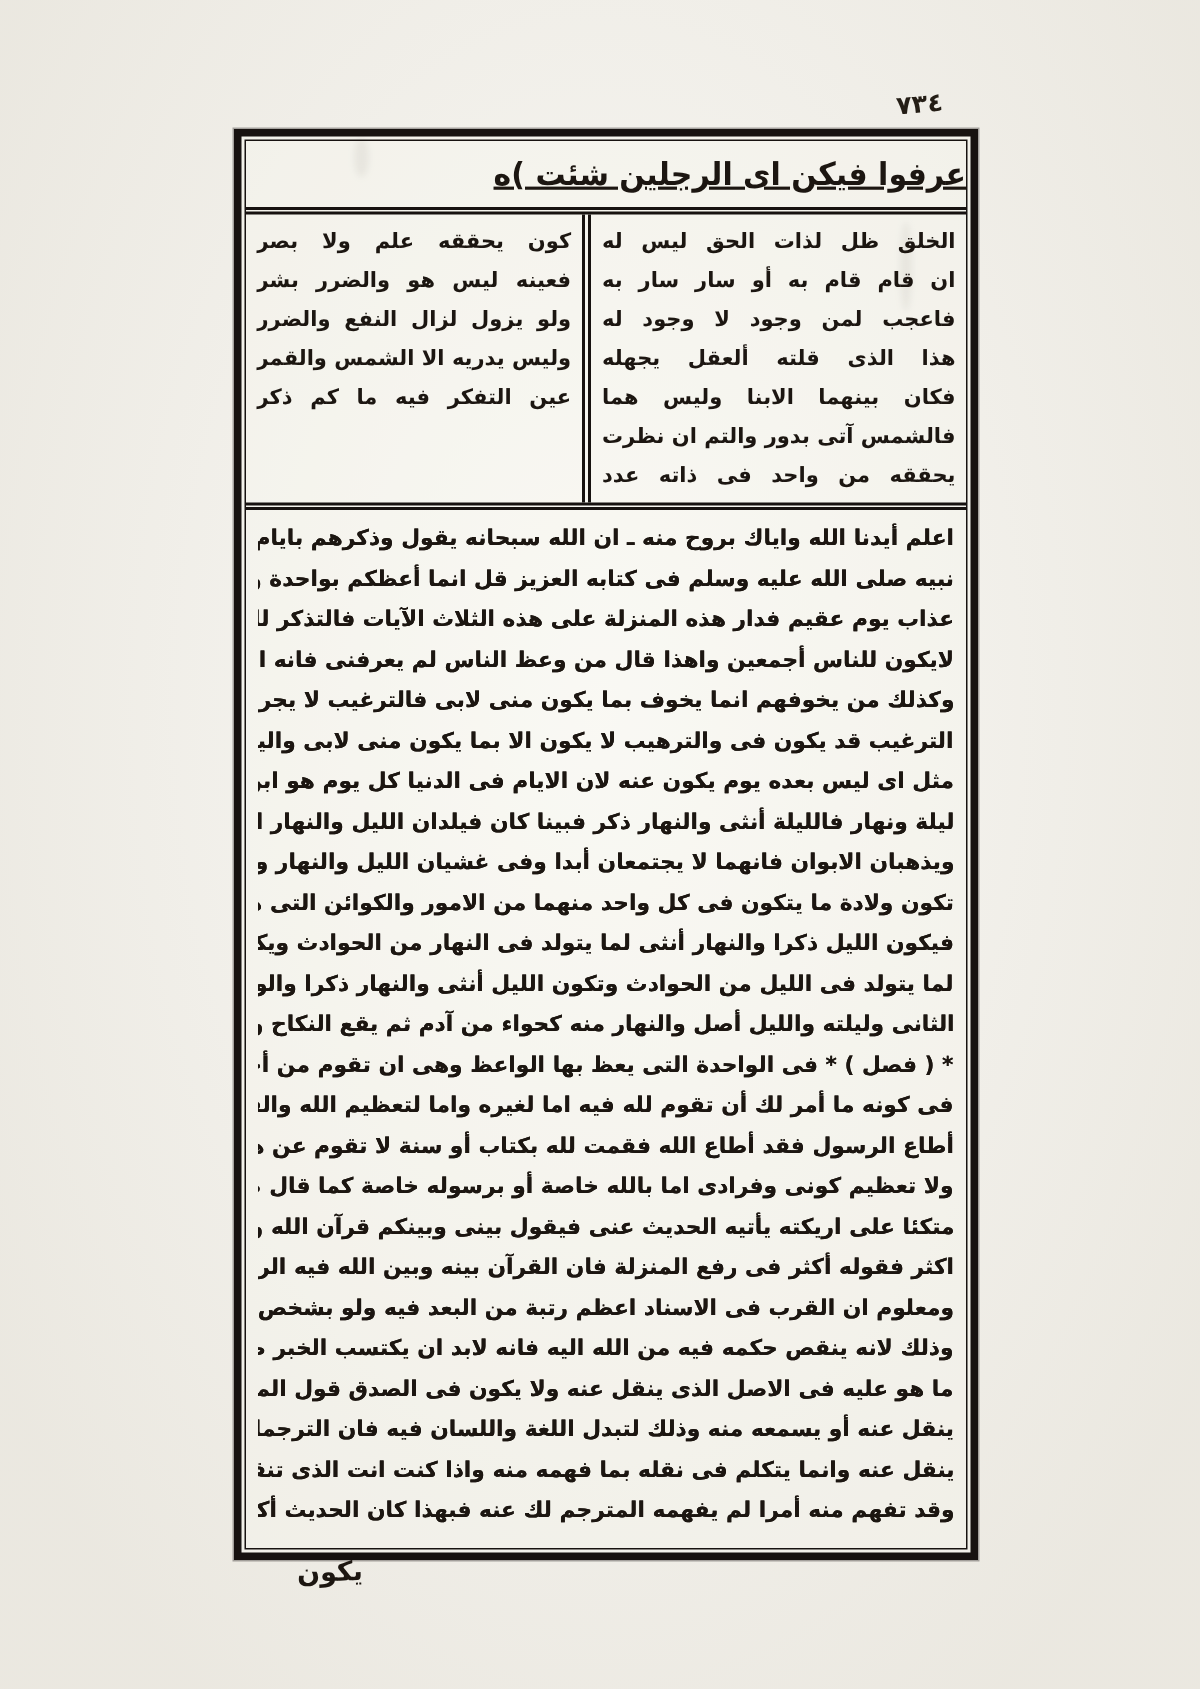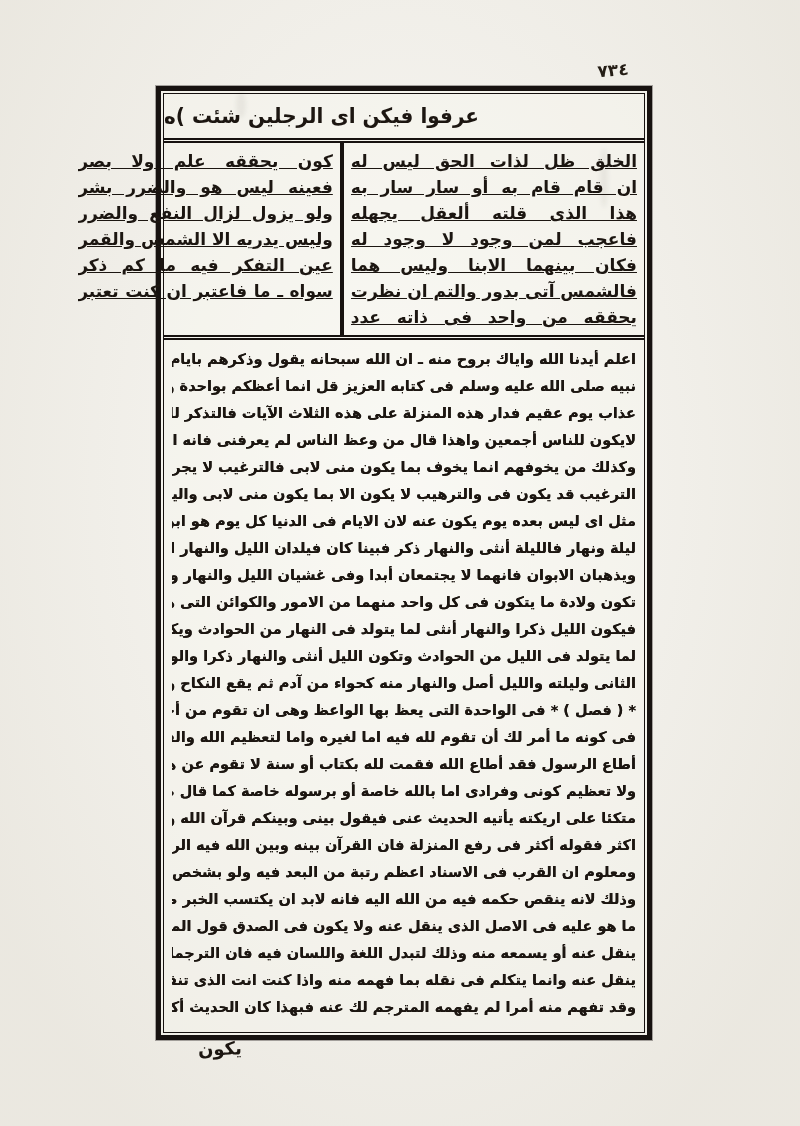--- a/index.html
+++ b/index.html
@@ -26,21 +26,21 @@
     box-shadow:0 0 0 1px rgba(23,18,16,.35);
     background:rgba(250,248,242,.35);
   }
   .frame-inner{
     position:absolute;inset:2px;
     border:1px solid #171210;
   }
   .header-box{
     position:absolute;top:0;left:0;right:0;height:44px;
     border-bottom:5px double #171210;
-    display:flex;align-items:center;justify-content:flex-start;
+    display:flex;align-items:center;justify-content:flex-end;text-decoration:underline;
   }
   .header-text{
     direction:rtl;font-size:20px;font-weight:bold;
     transform:scaleY(1.05);
     white-space:nowrap;
   }
   .poem-section{
     position:absolute;top:49px;left:0;right:0;height:192px;
     border-bottom:5px double #171210;
     display:flex;direction:rtl;
@@ -48,23 +48,23 @@
   .poem-col{
     flex:1 1 0;padding:5px 7px;direction:rtl;
   }
   .poem-divider{
     width:7px;align-self:stretch;
     border-right:2px solid #171210;
     border-left:2px solid #171210;
   }
   .poem-line{
     height:26px;line-height:26px;
-    font-size:17px;font-weight:bold;
+    font-size:14px;font-weight:bold;
     direction:rtl;text-align:justify;text-align-last:justify;
-    white-space:nowrap;overflow:hidden;text-decoration:underline;
+    white-space:nowrap;overflow:hidden;
   }
   .body-section{
     position:absolute;top:246px;left:0;right:0;bottom:0;
     padding:6px 8px 0 8px;
   }
   .body-line{
     height:27px;line-height:27px;
     font-size:14.5px;font-weight:bold;
     direction:rtl;text-align:justify;text-align-last:justify;
     white-space:nowrap;overflow:hidden;
@@ -98,34 +98,33 @@
     <div class="frame-inner">
 
       <div class="header-box">
         <div class="header-text">عرفوا فيكن اى الرجلين شئت )ه</div>
       </div>
 
       <div class="poem-section">
         <div class="poem-col">
           <div class="poem-line">الخلق ظل لذات الحق ليس له</div>
             <div class="poem-line">ان قام قام به أو سار سار به</div>
+            <div class="poem-line">فاعجب لمن وجود لا وجود له</div>
             <div class="poem-line">هذا الذى قلته ألعقل يجهله</div>
-            <div class="poem-line">فاعجب لمن وجود لا وجود له</div>
             <div class="poem-line">فكان بينهما الابنا وليس هما</div>
             <div class="poem-line">فالشمس آتى بدور والتم ان نظرت</div>
             <div class="poem-line">يحققه من واحد فى ذاته عدد</div>
         </div>
         <div class="poem-divider"></div>
         <div class="poem-col">
           <div class="poem-line">كون يحققه علم ولا بصر</div>
             <div class="poem-line">فعينه ليس هو والضرر بشر</div>
             <div class="poem-line">ولو يزول لزال النفع والضرر</div>
             <div class="poem-line">وليس يدريه الا الشمس والقمر</div>
             <div class="poem-line">عين التفكر فيه ما كم ذكر</div>
-            <div class="poem-line">سواه ـ ما فاعتبر ان كنت تعتبر</div>
         </div>
       </div>
 
       <div class="body-section">
         <div class="body-line">اعلم أيدنا الله واياك بروح منه ـ ان الله سبحانه يقول وذكرهم بايام الله وقال تعالى فيما أمر</div>
           <div class="body-line">نبيه صلى الله عليه وسلم فى كتابه العزيز قل انما أعظكم بواحدة وقال الله عز وجل أو يأتيهم</div>
           <div class="body-line">عذاب يوم عقيم فدار هذه المنزلة على هذه الثلاث الآيات فالتذكر للعلماء الغافلين والوعظ</div>
           <div class="body-line">لايكون للناس أجمعين واهذا قال من وعظ الناس لم يعرفنى فانه انما يعظهم بما يكون منى لابى</div>
           <div class="body-line">وكذلك من يخوفهم انما يخوف بما يكون منى لابى فالترغيب لا يجرى مجرى الترهيب فان</div>
           <div class="body-line">الترغيب قد يكون فى والترهيب لا يكون الا بما يكون منى لابى واليوم العقيم الذى لا ينتج زمانا</div>

